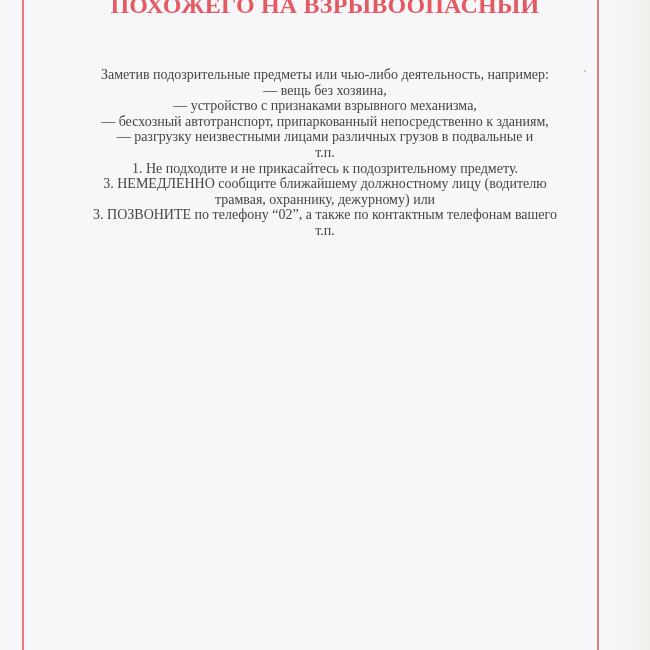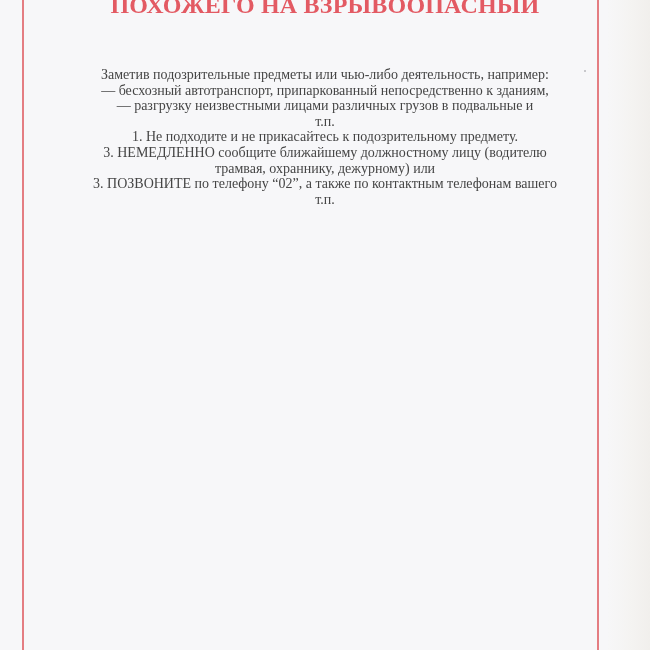--- a/index.html
+++ b/index.html
@@ -75,20 +75,22 @@
 <body>
 
 <div class="scan-edge-right"></div>
 
 <div class="page-frame"></div>
 
 <h1 class="title">ПОХОЖЕГО НА ВЗРЫВООПАСНЫЙ</h1>
 
 <div class="body-text">
   <span class="line">Заметив подозрительные предметы или чью-либо деятельность, например:</span>
+  <span class="line">— вещь без хозяина,</span>
+  <span class="line">— устройство с признаками взрывного механизма,</span>
   <span class="line">— бесхозный автотранспорт, припаркованный непосредственно к зданиям,</span>
   <span class="line">— разгрузку неизвестными лицами различных грузов в подвальные и</span>
   <span class="line">т.п.</span>
   <span class="line">1. Не подходите и не прикасайтесь к подозрительному предмету.</span>
   <span class="line">3. НЕМЕДЛЕННО сообщите ближайшему должностному лицу (водителю</span>
   <span class="line">трамвая, охраннику, дежурному) или</span>
   <span class="line">3. ПОЗВОНИТЕ по телефону “02”, а также по контактным телефонам вашего</span>
   <span class="line">т.п.</span>
 </div>
 

